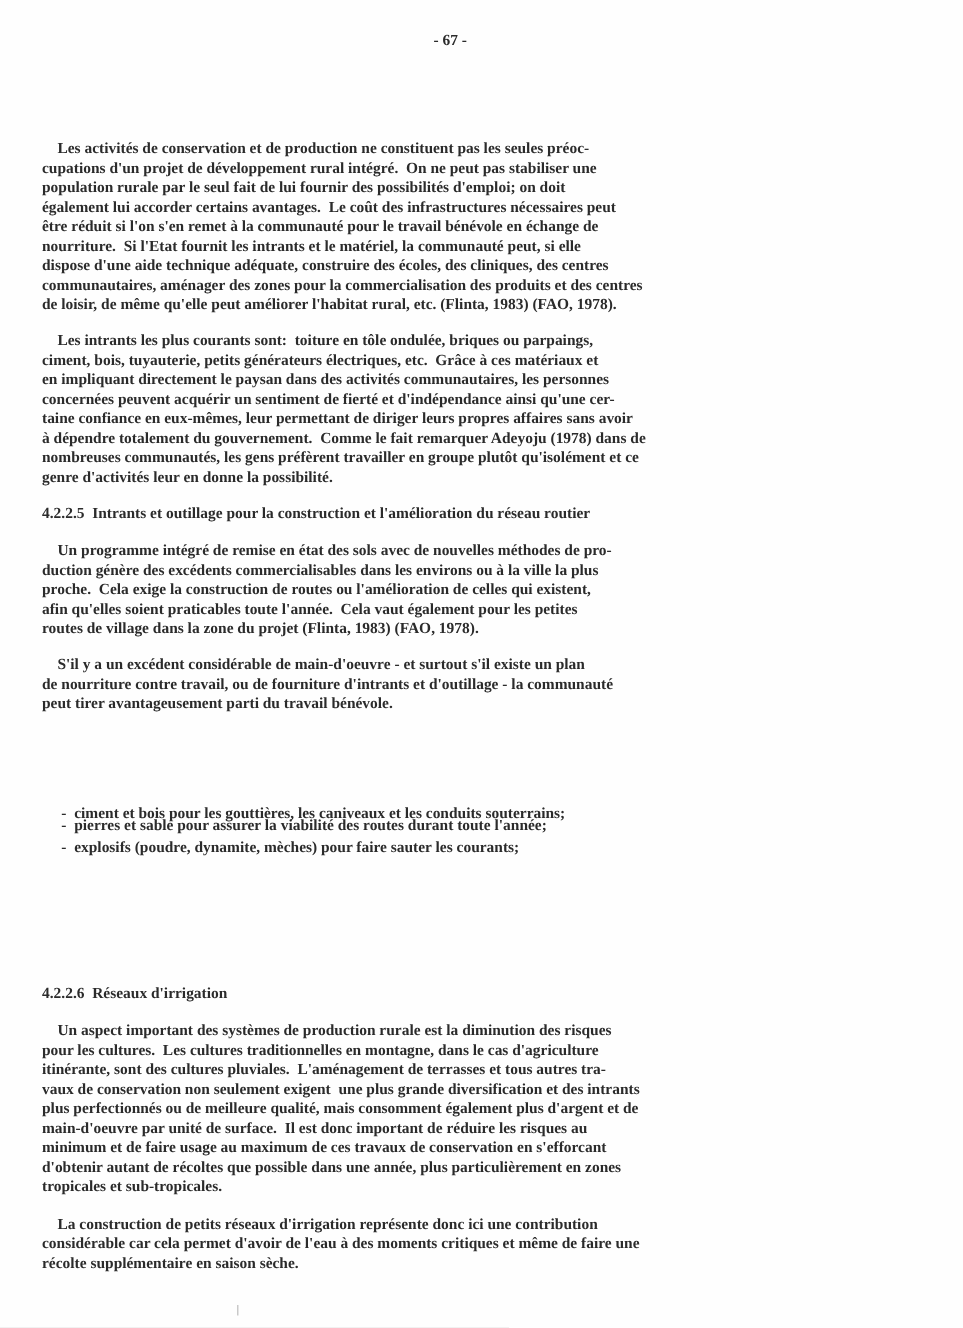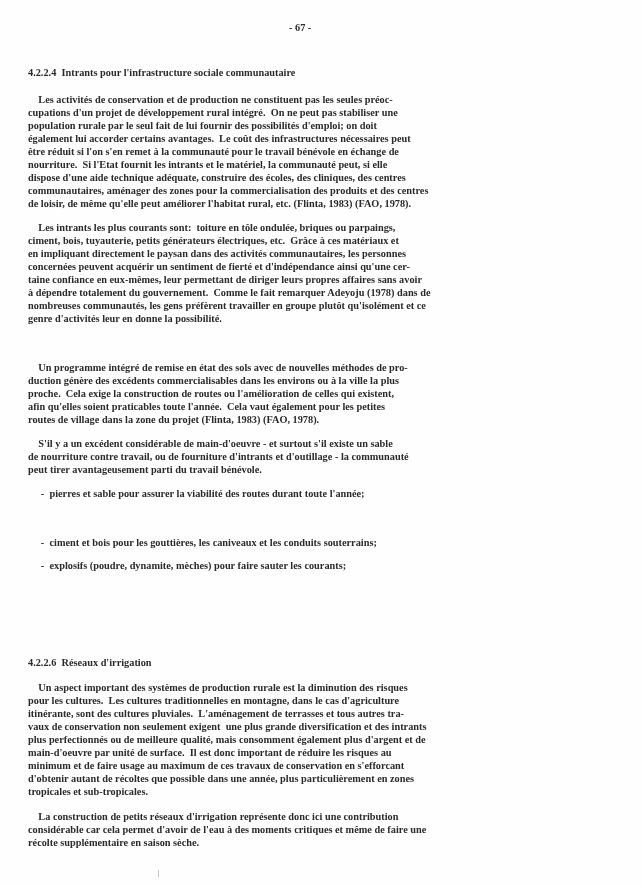--- a/index.html
+++ b/index.html
@@ -40,54 +40,54 @@
     background: #c9c9c9;
   }
 </style>
 </head>
 <body>
 
 <div class="page">
 
   <div class="pageno" style="top:21px">- 67 -</div>
 
-  <div class="block" style="top:66px">4.2.2.4  Intrants pour l'infrastructure sociale communautaire</div>
 
   <div class="block" style="top:93px">    Les activités de conservation et de production ne constituent pas les seules préoc-
 cupations d'un projet de développement rural intégré.  On ne peut pas stabiliser une
 population rurale par le seul fait de lui fournir des possibilités d'emploi; on doit
 également lui accorder certains avantages.  Le coût des infrastructures nécessaires peut
 être réduit si l'on s'en remet à la communauté pour le travail bénévole en échange de
 nourriture.  Si l'Etat fournit les intrants et le matériel, la communauté peut, si elle
 dispose d'une aide technique adéquate, construire des écoles, des cliniques, des centres
 communautaires, aménager des zones pour la commercialisation des produits et des centres
 de loisir, de même qu'elle peut améliorer l'habitat rural, etc. (Flinta, 1983) (FAO, 1978).</div>
 
   <div class="block" style="top:221px">    Les intrants les plus courants sont:  toiture en tôle ondulée, briques ou parpaings,
 ciment, bois, tuyauterie, petits générateurs électriques, etc.  Grâce à ces matériaux et
 en impliquant directement le paysan dans des activités communautaires, les personnes
 concernées peuvent acquérir un sentiment de fierté et d'indépendance ainsi qu'une cer-
 taine confiance en eux-mêmes, leur permettant de diriger leurs propres affaires sans avoir
 à dépendre totalement du gouvernement.  Comme le fait remarquer Adeyoju (1978) dans de
 nombreuses communautés, les gens préfèrent travailler en groupe plutôt qu'isolément et ce
 genre d'activités leur en donne la possibilité.</div>
 
+  <div class="block" style="top:336px">4.2.2.5  Intrants et outillage pour la construction et l'amélioration du réseau routier</div>
 
   <div class="block" style="top:361px">    Un programme intégré de remise en état des sols avec de nouvelles méthodes de pro-
 duction génère des excédents commercialisables dans les environs ou à la ville la plus
 proche.  Cela exige la construction de routes ou l'amélioration de celles qui existent,
 afin qu'elles soient praticables toute l'année.  Cela vaut également pour les petites
 routes de village dans la zone du projet (Flinta, 1983) (FAO, 1978).</div>
 
-  <div class="block" style="top:437px">    S'il y a un excédent considérable de main-d'oeuvre - et surtout s'il existe un sable
+  <div class="block" style="top:437px">    S'il y a un excédent considérable de main-d'oeuvre - et surtout s'il existe un plan
 de nourriture contre travail, ou de fourniture d'intrants et d'outillage - la communauté
 peut tirer avantageusement parti du travail bénévole.</div>
 
 
-  <div class="block" style="top:487px">     -  pierres et sable pour assurer la viabilité des routes durant toute l'année;</div>
+  <div class="block" style="top:544px">     -  pierres et sable pour assurer la viabilité des routes durant toute l'année;</div>
 
   <div class="block" style="top:536px">     -  ciment et bois pour les gouttières, les caniveaux et les conduits souterrains;</div>
 
   <div class="block" style="top:559px">     -  explosifs (poudre, dynamite, mèches) pour faire sauter les courants;</div>
 
 
 
   <div class="block" style="top:656px">4.2.2.6  Réseaux d'irrigation</div>
 
   <div class="block" style="top:681px">    Un aspect important des systèmes de production rurale est la diminution des risques

